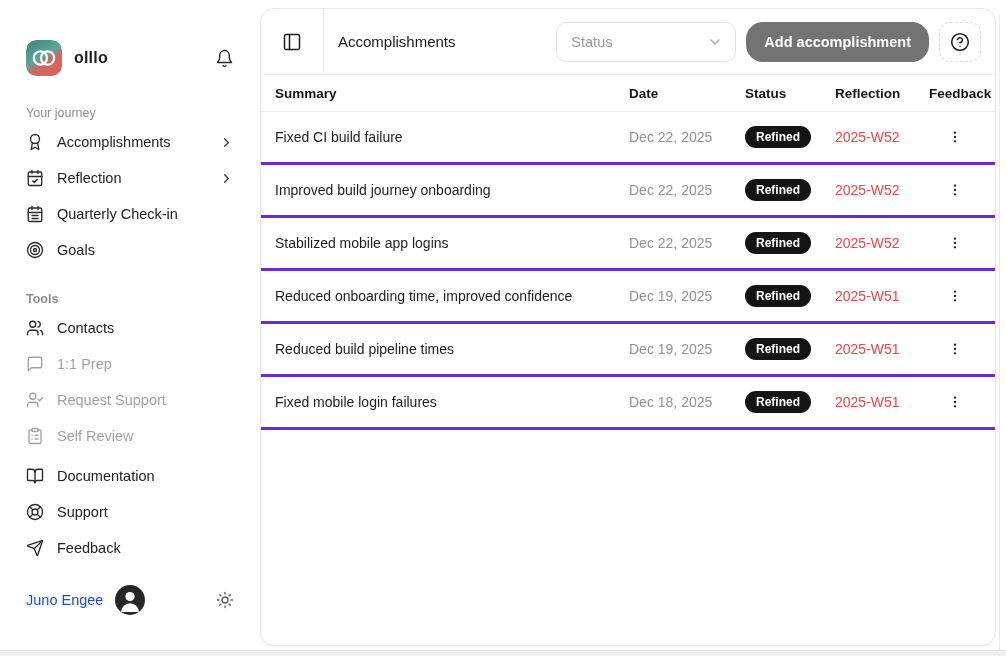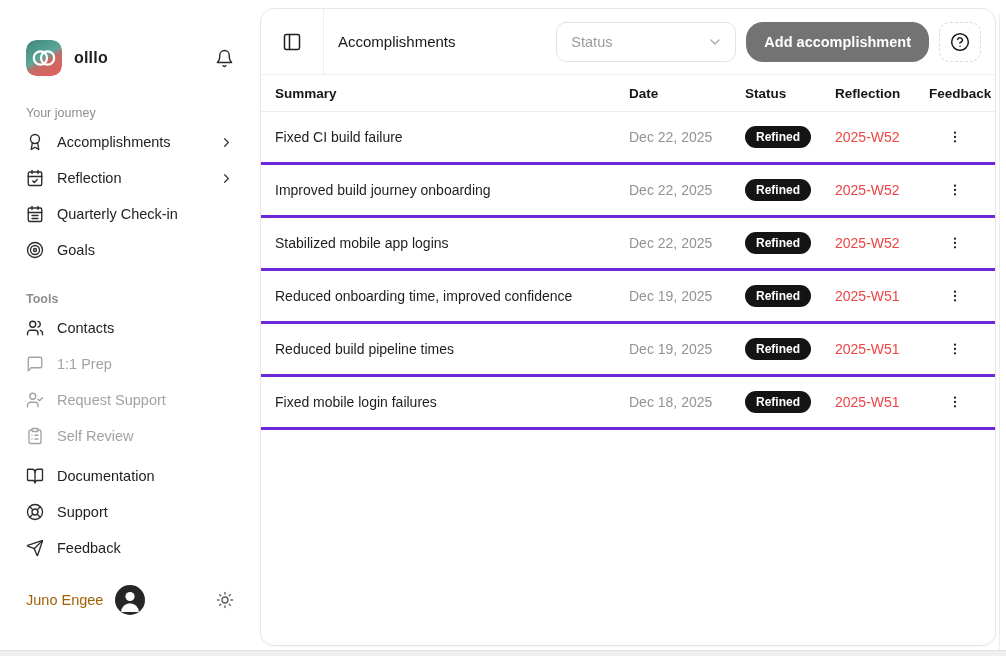--- a/index.html
+++ b/index.html
@@ -27,21 +27,21 @@
   .side-item {
     height:36px; display:flex; align-items:center; gap:13px;
     font-size:14.5px; color:#222222; cursor:pointer;
   }
   .side-item .icon { color:#2b2b2b; }
   .side-item.muted, .side-item.muted .icon { color:#a2a2a2; }
   .side-item .chev { margin-left:auto; color:#3a3a3a; }
 
   .side-footer { margin-top:auto; }
   .side-user { display:flex; align-items:center; margin:16px 0 16px; height:36px; }
-  .side-user-name { font-size:14.5px; color:#a16207; font-weight:500; }
+  .side-user-name { font-size:14.5px; color:#1d4ed8; font-weight:500; }
   .avatar { width:30px; height:30px; border-radius:50%; background:#262626; margin-left:12px; overflow:hidden; position:relative; }
   .theme-btn { margin-left:auto; color:#5d5d5d; cursor:pointer; display:flex; }
 
   
   .main-wrap { flex:1; padding:8px 10px 10px 0; height:650px; }
   .card {
     background:#ffffff; border:1px solid #e7e7e7; border-radius:14px;
     height:638px; width:736px; box-shadow:0 1px 2px rgba(0,0,0,.03);
     display:flex; flex-direction:column; overflow:hidden;
   }

